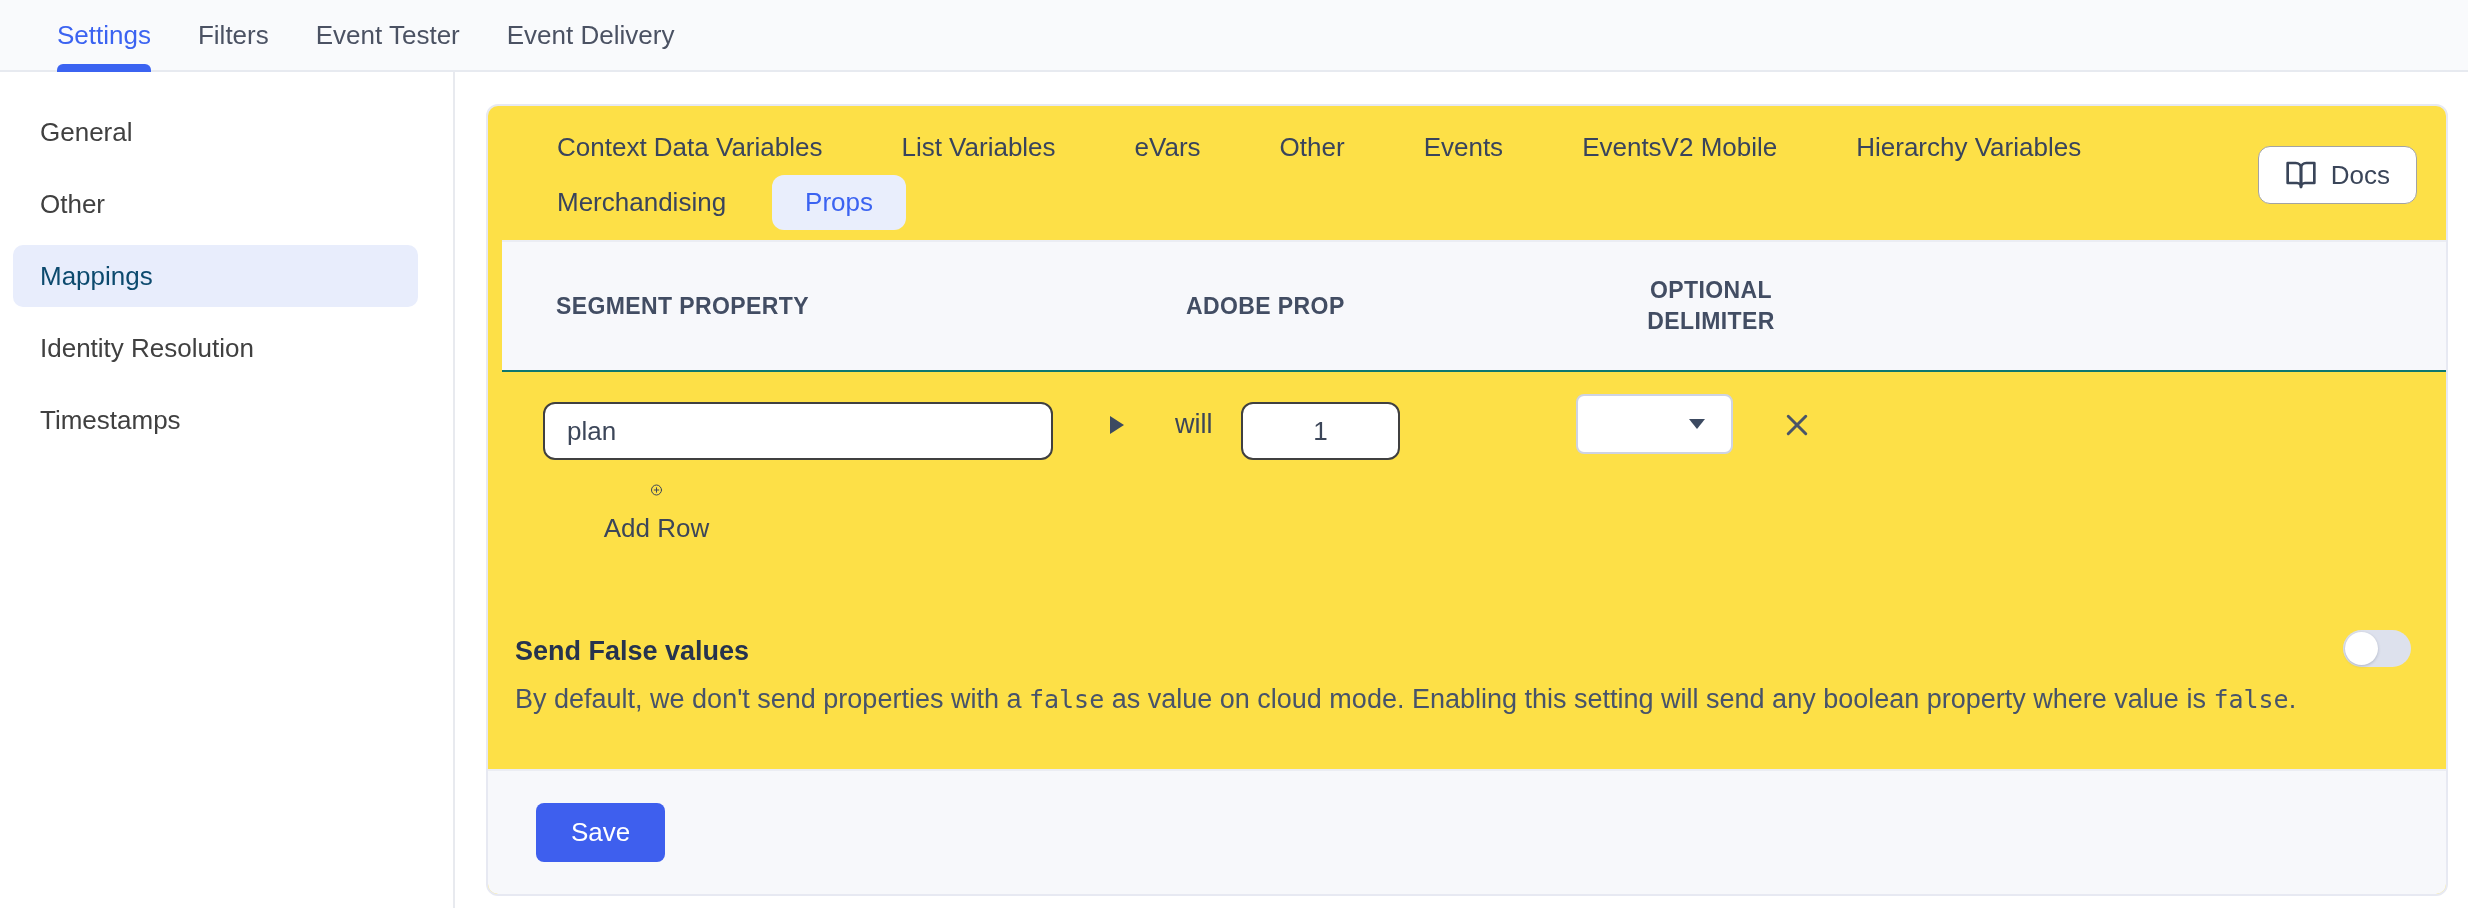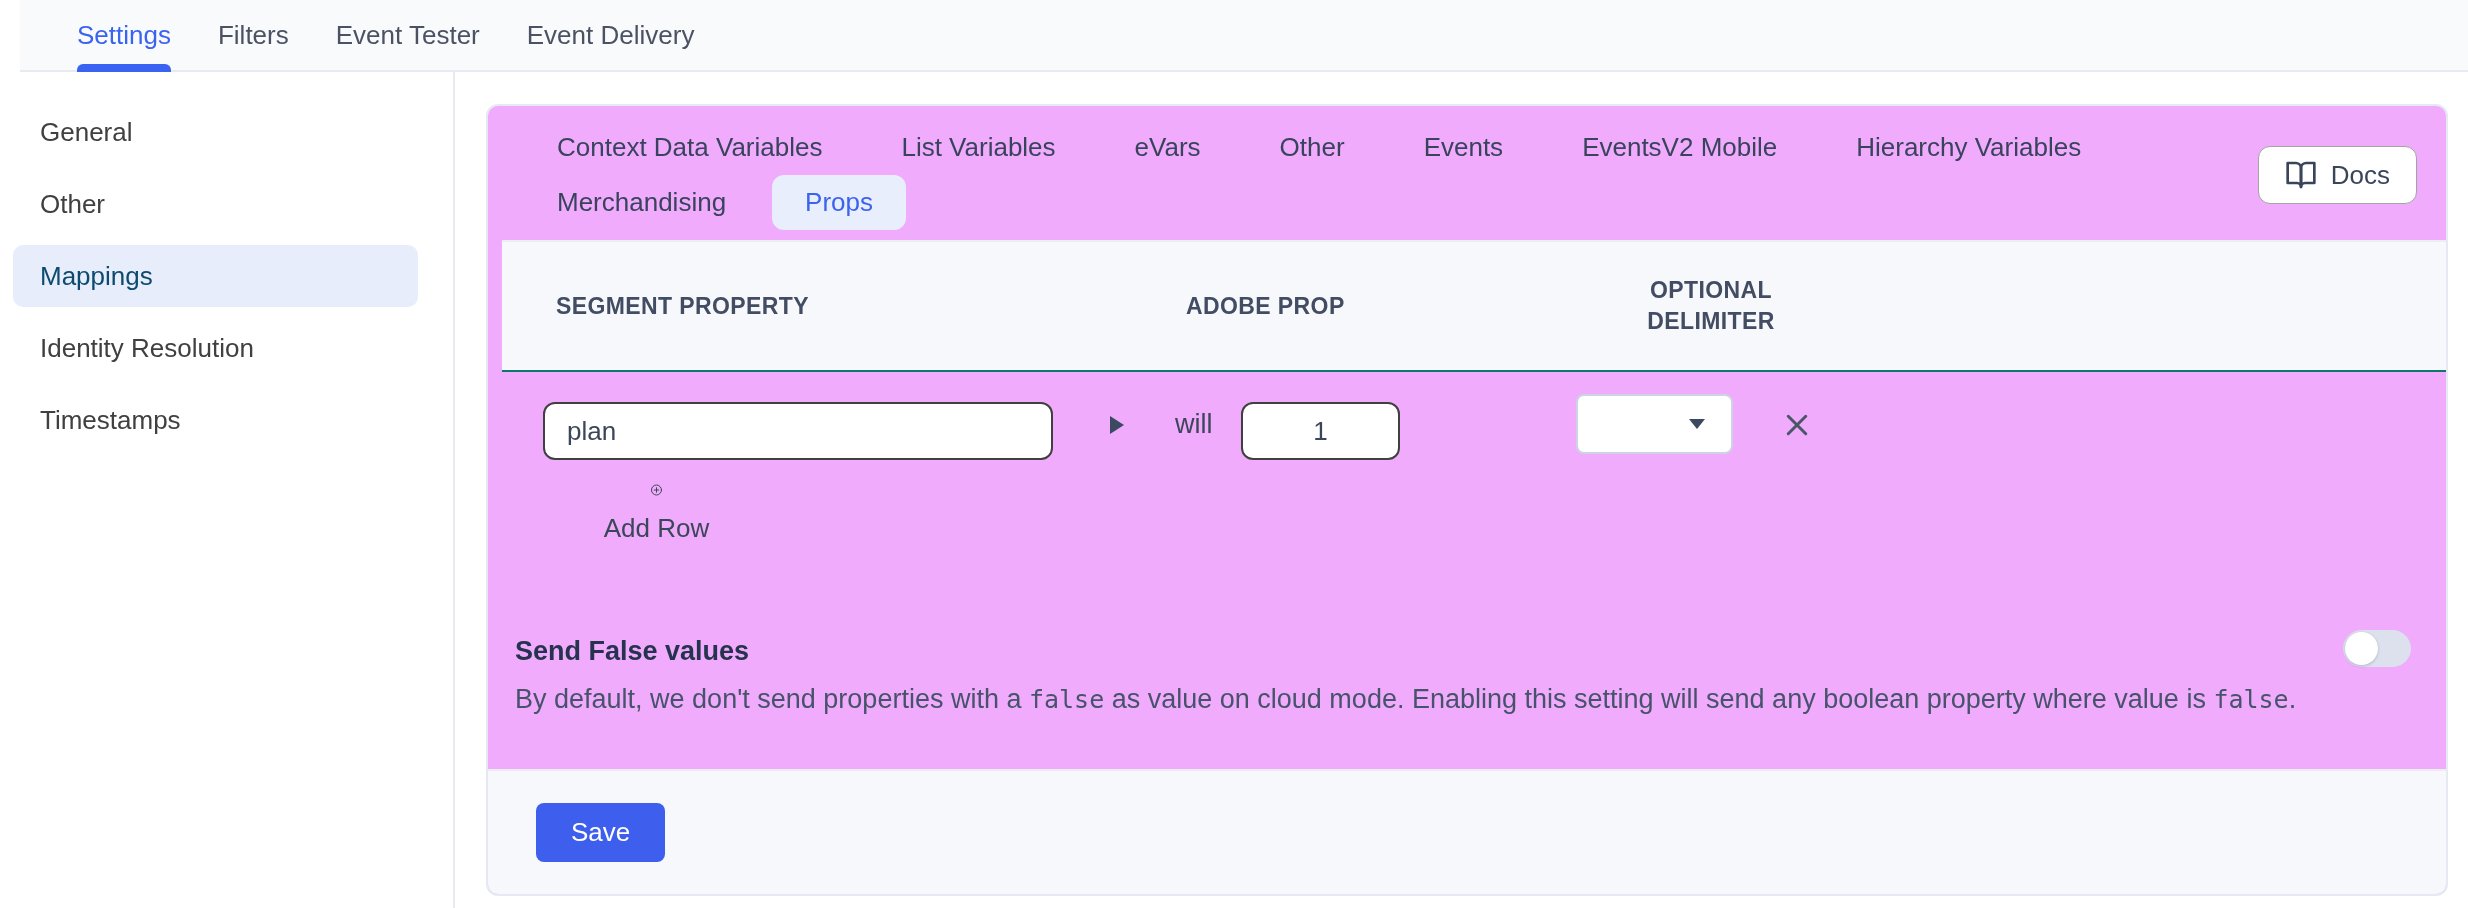--- a/index.html
+++ b/index.html
@@ -1,38 +1,38 @@
 <!DOCTYPE html>
 <html><head>
 <meta charset="utf-8">
 <style>
   * { margin:0; padding:0; box-sizing:border-box; }
   html,body { width:2468px; height:908px; background:#ffffff;
               font-family:"Liberation Sans", sans-serif; color:#39445a; overflow:hidden; }
 
   
   .topnav { height:72px; background:#f9fafc; border-bottom:2px solid #e7eaf0;
-            display:flex; align-items:center; padding-left:57px; gap:47px;margin-left:20px; }
+            display:flex; align-items:center; padding-left:57px; gap:47px; }
   .topnav-tab { position:relative; height:100%; display:flex; align-items:center;
                 font-size:26px; font-weight:500; color:#4b5263; cursor:pointer; }
   .topnav-tab.active { color:#3b63f1; }
   .topnav-underline { position:absolute; left:0; right:0; bottom:-2px; height:8px;
                       background:#3b63f1; border-radius:6px 6px 0 0; }
 
   
   .app { display:flex; height:836px; }
   .sidebar { width:455px; border-right:2px solid #e8eaef; padding-top:29px; flex:none; }
   .side-item { height:62px; margin:0 35px 10px 13px; padding-left:27px;
                display:flex; align-items:center; border-radius:10px;
                font-size:26px; font-weight:500; color:#404040; cursor:pointer; }
   .side-item.active { background:#e8edfc; color:#0c4a6e; }
 
   .main { flex:1; position:relative; }
   .card { position:absolute; left:31px; top:32px; width:1962px; height:792px;
-          background:#f0abfc; border:2px solid #e7e9f2; border-radius:12px; }
+          background:#fde047; border:2px solid #e7e9f2; border-radius:12px; }
 
   
   .card-tabs { position:relative; height:134px; padding:14px 0 0 36px; }
   .tabs-wrap { display:flex; flex-wrap:wrap; gap:0 13px; width:1660px; }
   .var-tab { height:55px; padding:0 33px; display:flex; align-items:center;
              font-size:26px; font-weight:500; color:#39445c; border-radius:12px;
              cursor:pointer; white-space:nowrap; }
   .var-tab.active { background:#e9eefc; color:#3b63f1; }
 
   .docs-btn { position:absolute; top:40px; right:29px; height:58px; padding:0 26px;

